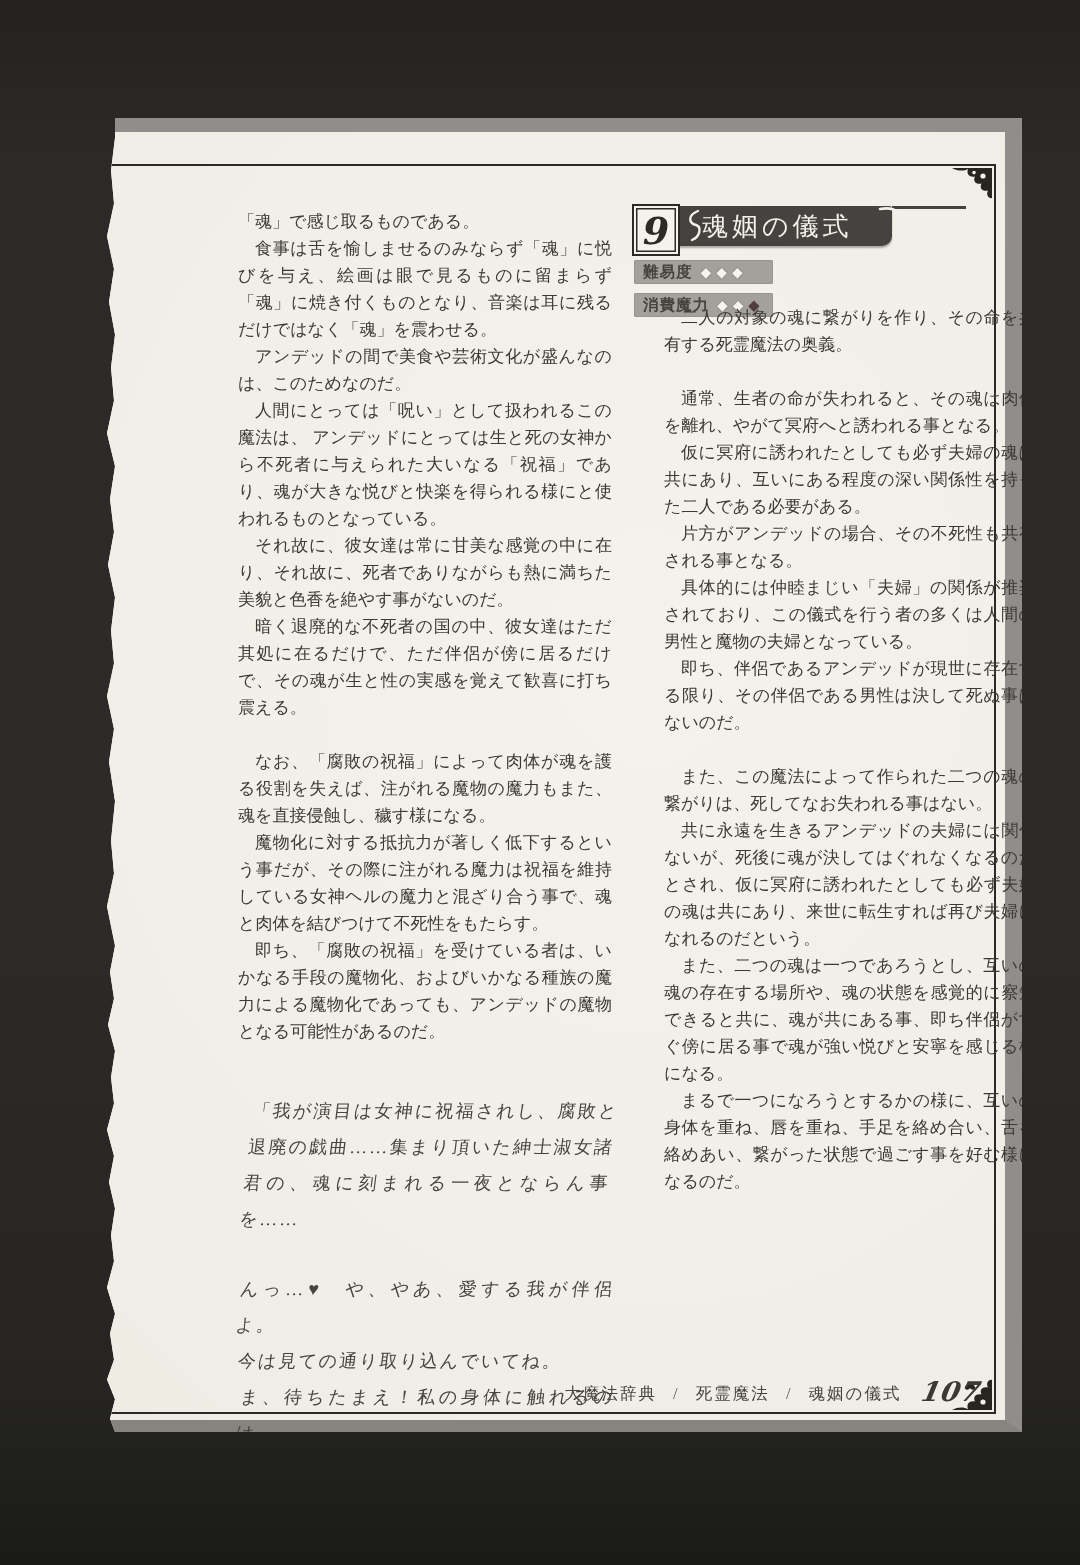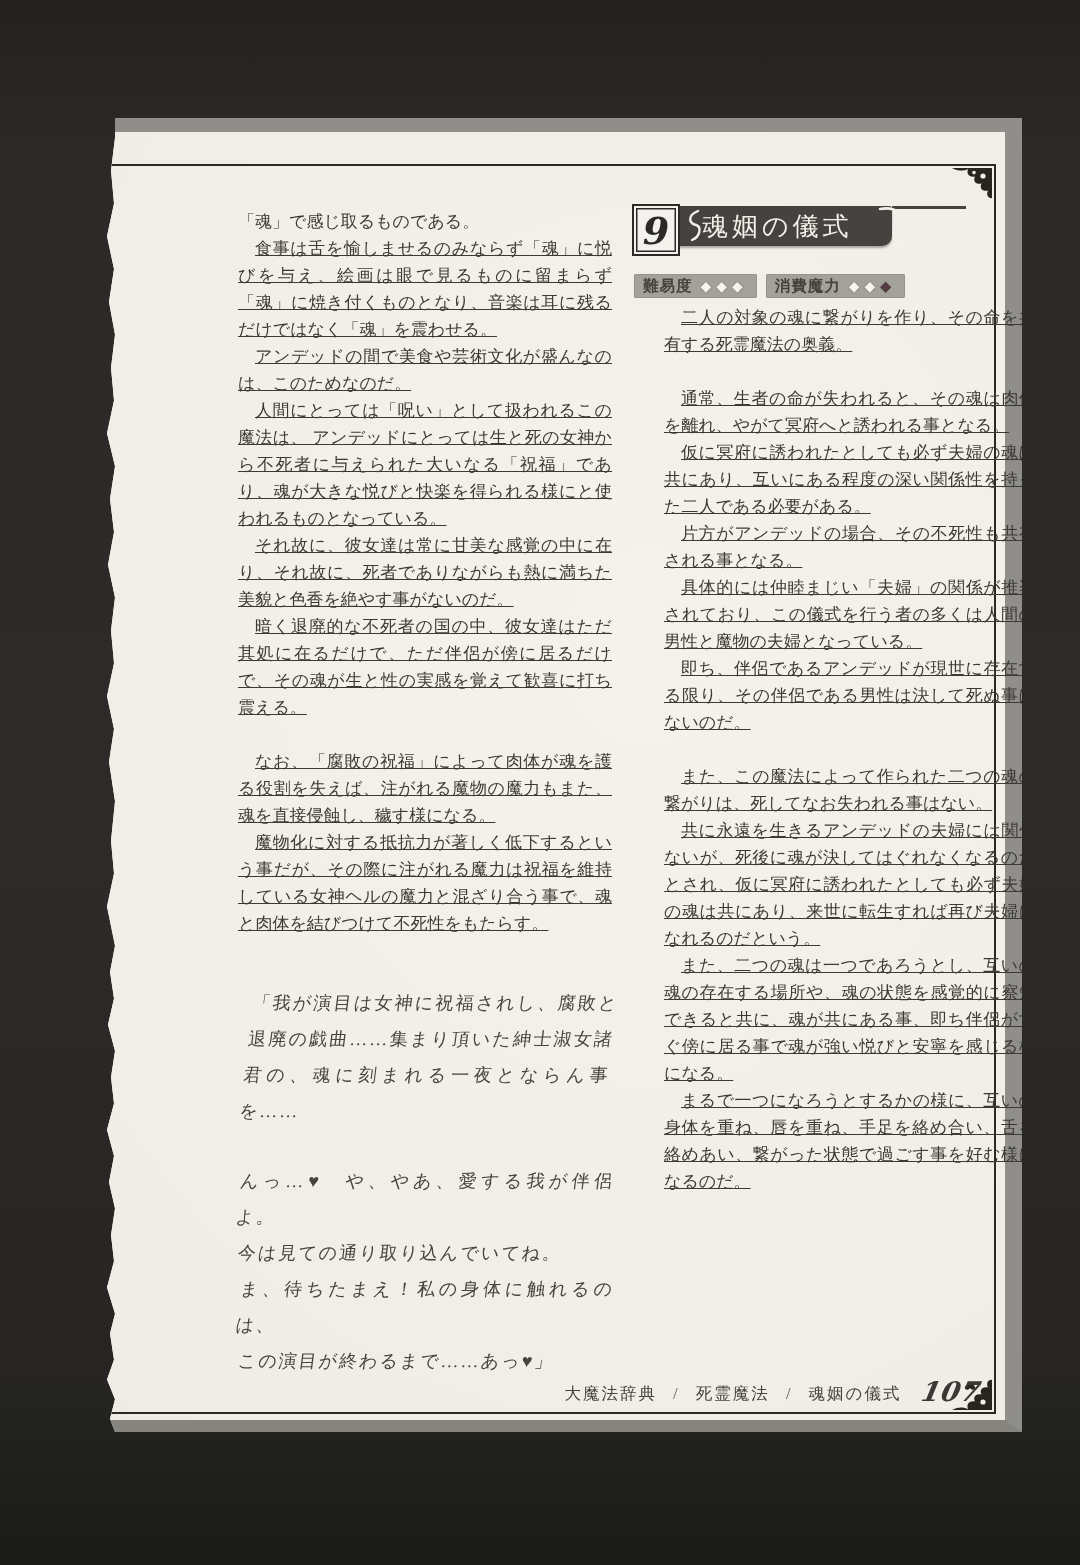--- a/index.html
+++ b/index.html
@@ -35,21 +35,21 @@
     border-top:2px solid #2a2926;border-right:2px solid #2a2926;border-bottom:2px solid #2a2926;
   }
   .corner{position:absolute;}
   .corner.tr{top:2px;right:2px;}
   .corner.br{bottom:2px;right:2px;transform:scaleY(-1);}
   
   .col{position:absolute;color:#3c3a35;font-size:17px;line-height:27px;text-align:justify;}
   .col-left{left:133px;top:76px;width:374px;}
   .col-right{left:523px;top:64px;width:372px;margin-left:36px;}
   .col p{margin:0;}
-  .col p.ind{text-indent:1em;text-decoration:underline;}
+  .col p.ind{text-indent:1em;}
   .col p.gap{margin-top:27px;}
   
   .quote{margin-top:48px;color:#46443e;font-size:18px;line-height:36px;letter-spacing:2px;}
   .quote p{margin:0;transform:skewX(-7deg);transform-origin:left center;}
   .quote .q-open{padding-left:8px;margin-bottom:34px;}
   
   .banner{position:absolute;left:527px;top:70px;width:372px;height:90px;}
   .numbox{
     position:absolute;left:0;top:2px;width:48px;height:52px;z-index:2;
     background:#f4f2ec;border:2.5px solid #2b2a26;box-sizing:border-box;
@@ -61,21 +61,21 @@
   .bar{
     position:absolute;left:44px;top:4px;width:216px;height:40px;background:#45433f;
     border-radius:0 3px 10px 0;display:flex;align-items:center;z-index:1;
     box-shadow:0 2px 2px rgba(40,38,34,.35);
   }
   .bar::after{content:"";position:absolute;left:100%;top:0;width:74px;height:2.5px;background:#45433f;}
   .bar-title{color:#f3f1ea;font-size:26px;letter-spacing:4px;margin-left:26px;white-space:nowrap;}
   .flourish-l{position:absolute;left:52px;top:5px;z-index:2;}
   .flourish-r{position:absolute;left:246px;top:2px;z-index:2;}
   
-  .chips{position:absolute;left:2px;top:72px;display:flex;gap:9px;}
+  .chips{position:absolute;left:2px;top:58px;display:flex;gap:9px;flex-direction:column;}
   .chip{
     background:#a3a19a;border-radius:2px;height:24px;display:flex;align-items:center;
     padding:0 9px;color:#44423c;font-size:15.5px;letter-spacing:1px;font-weight:bold;
     box-shadow:inset 0 0 0 1px #96948d;
   }
   .dia{font-family:"DejaVu Sans","Liberation Sans",sans-serif;font-size:14px;letter-spacing:5px;margin-left:8px;font-weight:normal;}
   .dia.light{color:#f6f4ed;text-shadow:0 0 1.5px #5a574f;}
   .dia.dark{color:#533c41;margin-left:0;text-shadow:0 0 1px #3a2c30;}
   
   .footer{
@@ -135,20 +135,21 @@
 
   <div class="col col-left">
     <p>「魂」で感じ取るものである。</p>
     <p class="ind">食事は舌を愉しませるのみならず「魂」に悦びを与え、絵画は眼で見るものに留まらず「魂」に焼き付くものとなり、音楽は耳に残るだけではなく「魂」を震わせる。</p>
     <p class="ind">アンデッドの間で美食や芸術文化が盛んなのは、このためなのだ。</p>
     <p class="ind">人間にとっては「呪い」として扱われるこの魔法は、 アンデッドにとっては生と死の女神から不死者に与えられた大いなる「祝福」であり、魂が大きな悦びと快楽を得られる様にと使われるものとなっている。</p>
     <p class="ind">それ故に、彼女達は常に甘美な感覚の中に在り、それ故に、死者でありながらも熱に満ちた美貌と色香を絶やす事がないのだ。</p>
     <p class="ind">暗く退廃的な不死者の国の中、彼女達はただ其処に在るだけで、ただ伴侶が傍に居るだけで、その魂が生と性の実感を覚えて歓喜に打ち震える。</p>
     <p class="ind gap">なお、「腐敗の祝福」によって肉体が魂を護る役割を失えば、注がれる魔物の魔力もまた、魂を直接侵蝕し、穢す様になる。</p>
     <p class="ind">魔物化に対する抵抗力が著しく低下するという事だが、その際に注がれる魔力は祝福を維持している女神ヘルの魔力と混ざり合う事で、魂と肉体を結びつけて不死性をもたらす。</p>
+    <p class="ind">即ち、「腐敗の祝福」を受けている者は、いかなる手段の魔物化、およびいかなる種族の魔力による魔物化であっても、アンデッドの魔物となる可能性があるのだ。</p>
     <div class="quote">
       <p class="q-open">「我が演目は女神に祝福されし、腐敗と退廃の戯曲……集まり頂いた紳士淑女諸君の、魂に刻まれる一夜とならん事を……</p>
       <p>んっ…♥　や、やあ、愛する我が伴侶よ。</p>
       <p>今は見ての通り取り込んでいてね。</p>
       <p>ま、待ちたまえ！私の身体に触れるのは、</p>
       <p>この演目が終わるまで……あっ♥」</p>
 
     </div>
   </div>
 

